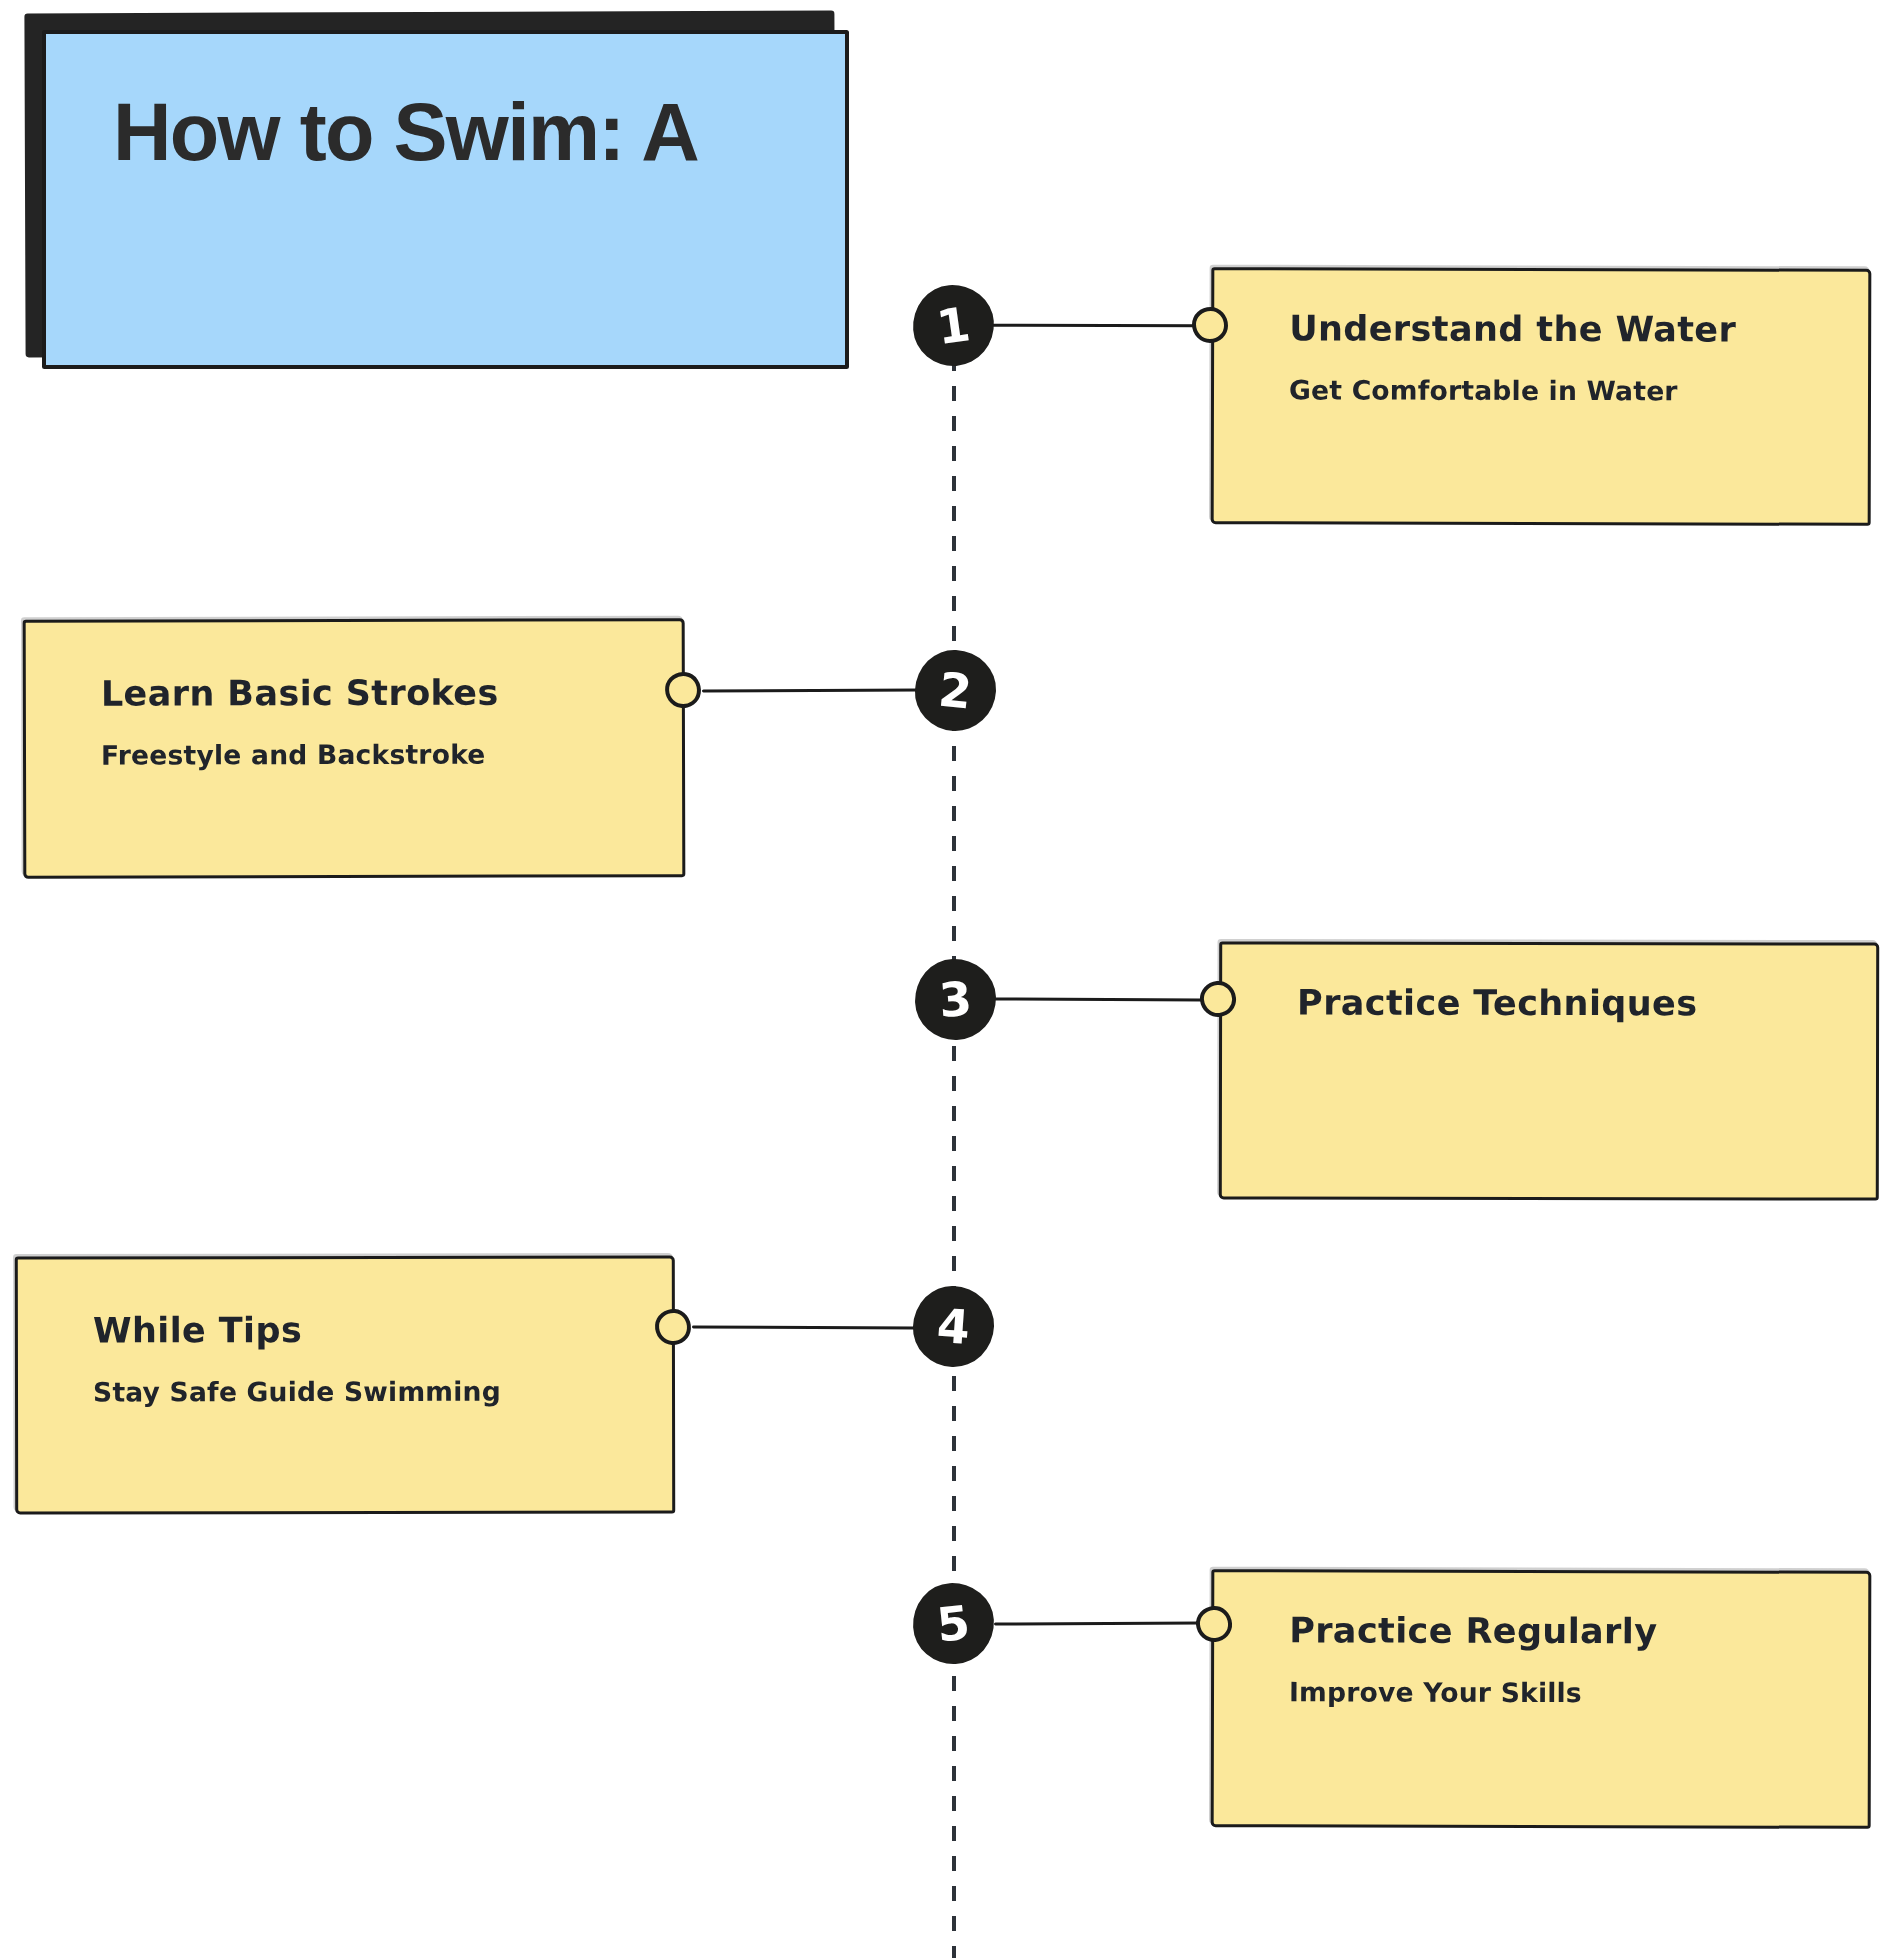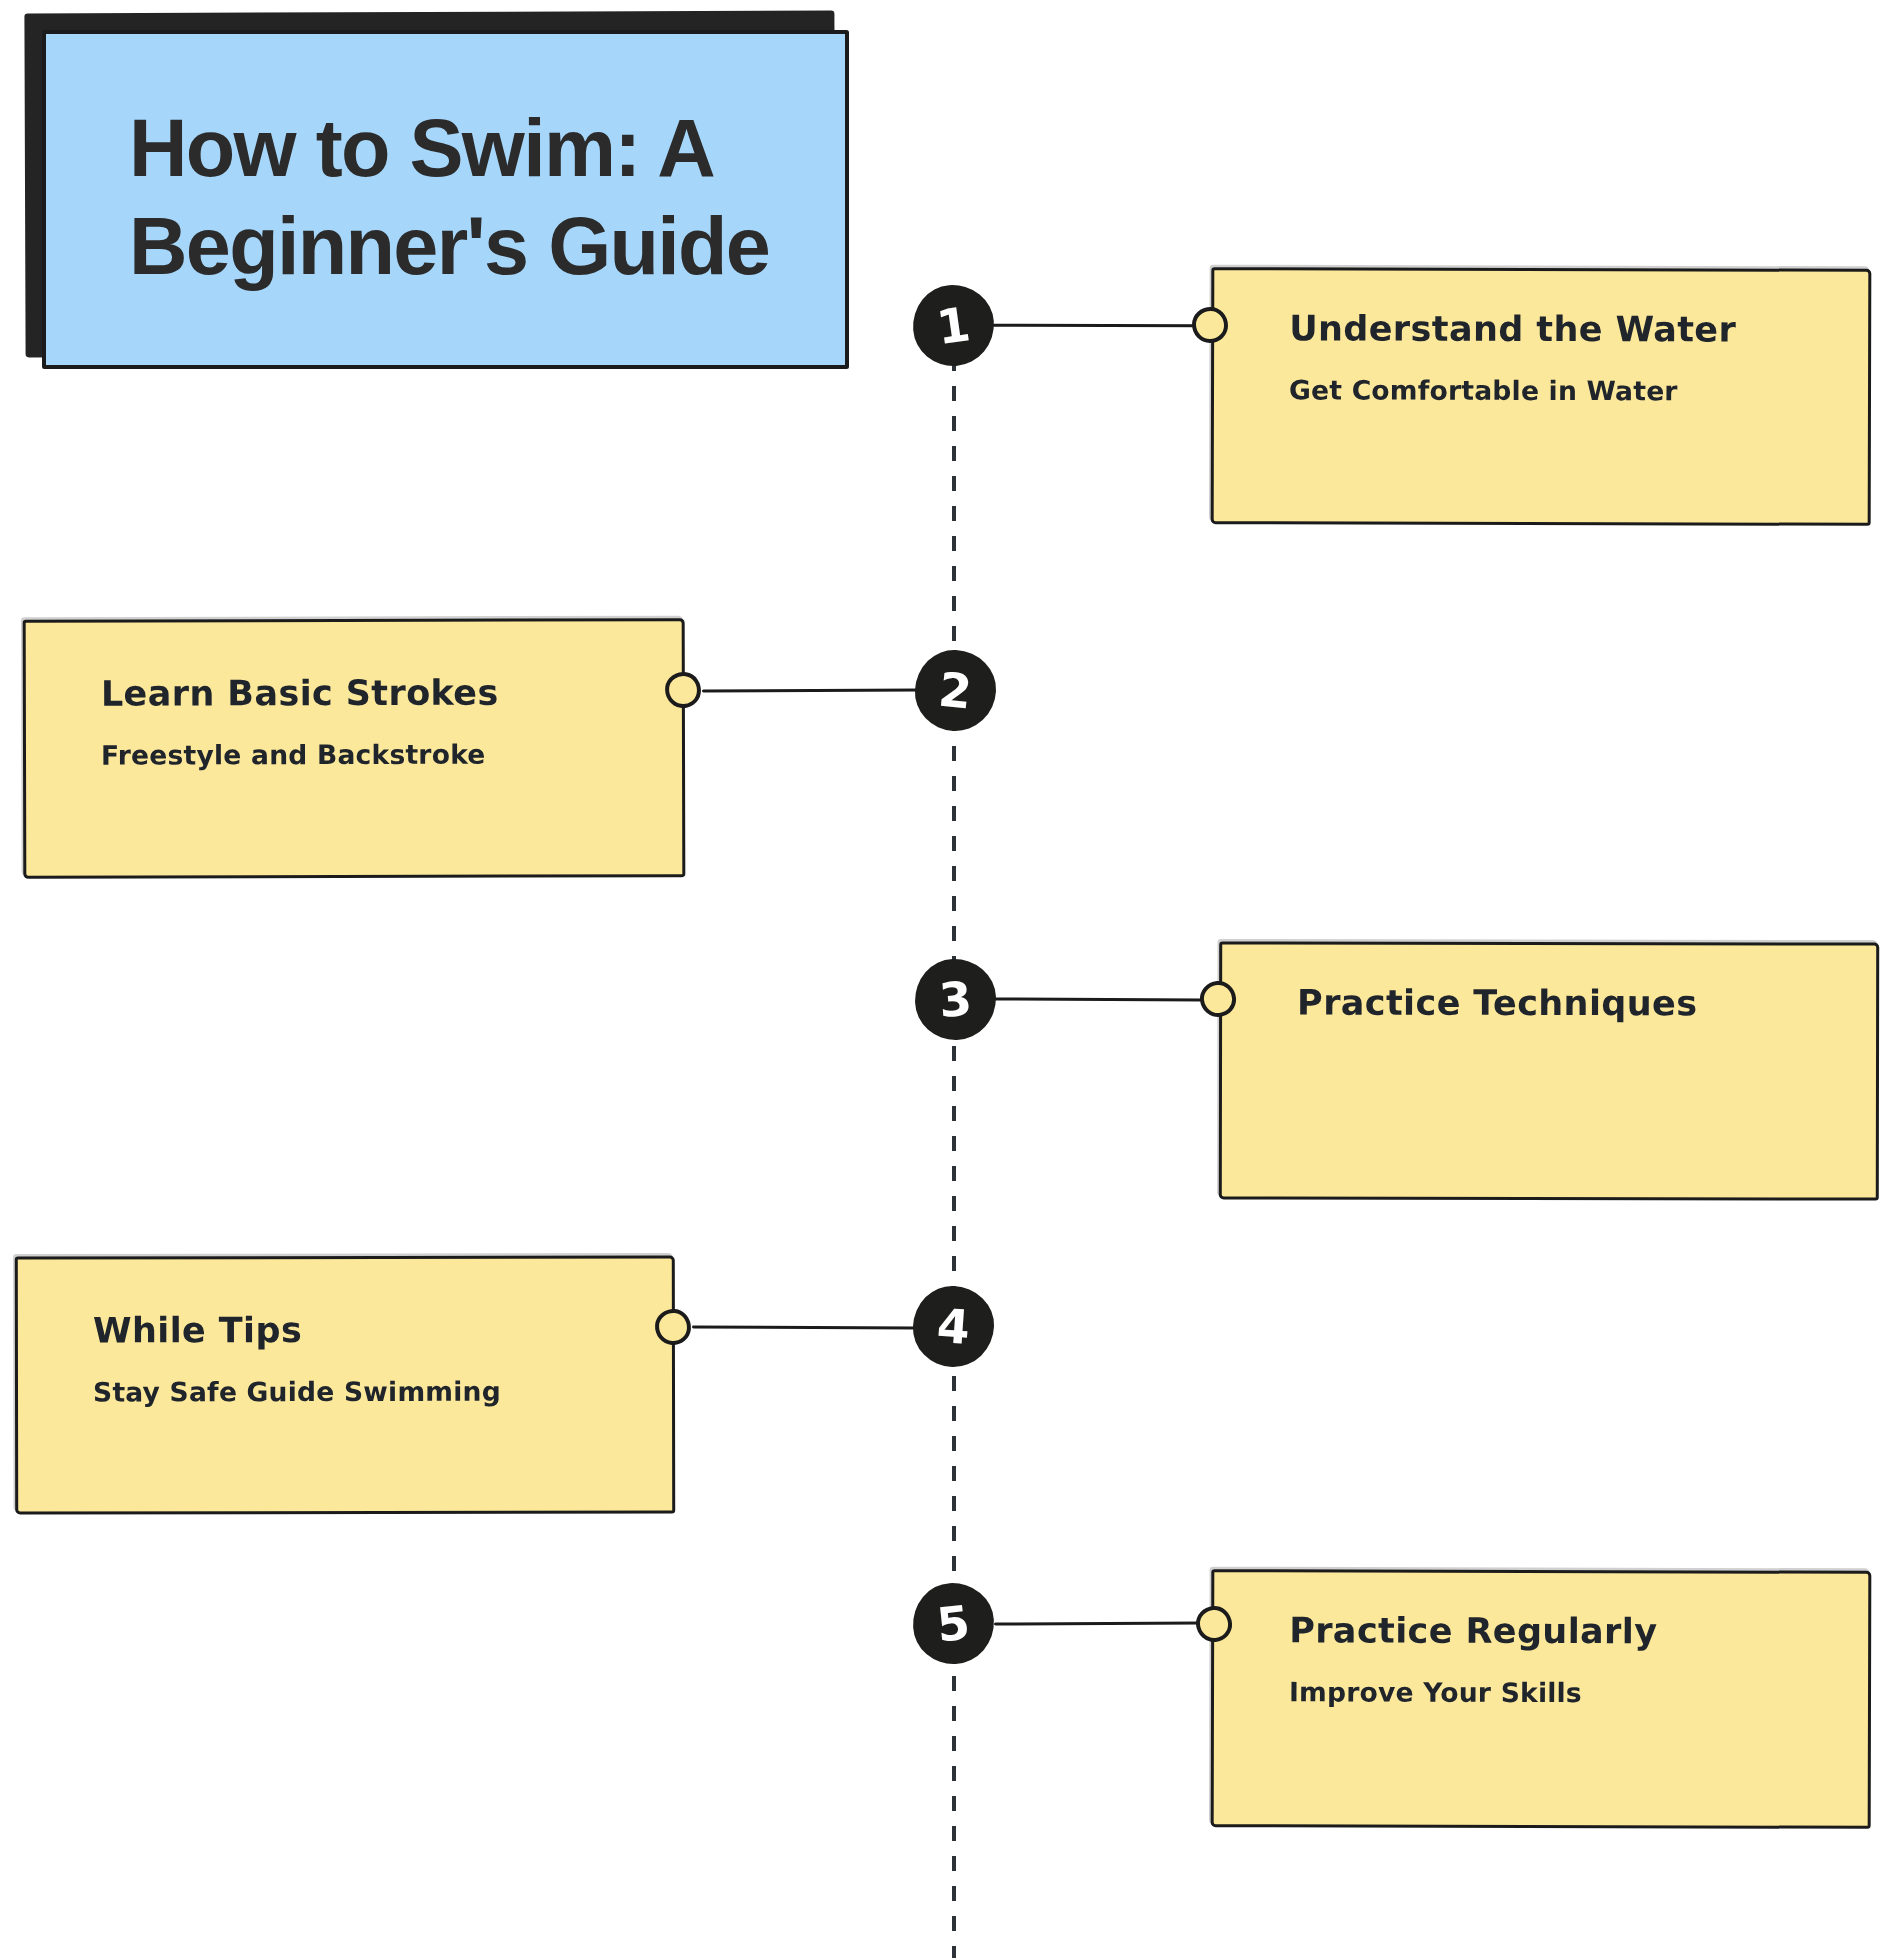--- a/index.html
+++ b/index.html
@@ -28,21 +28,21 @@
   .title-card {
     position: absolute;
     left: 42px; top: 30px;
     width: 807px; height: 339px;
     box-sizing: border-box;
     background: var(--title_fill, #A6D7FB);
     border: 4.2px solid var(--card_border, #1b1b1b);
     border-radius: 2.5px;
   }
   .title-card h1 {
-    margin: 17px;
+    margin: 1px;
     position: absolute;
     left: 66px; top: 48px;
     font-family: "Liberation Sans", sans-serif;
     font-weight: 900;
     font-size: 81px;
     line-height: 98px;
     letter-spacing: -1.7px;
     color: var(--title_text, #2b2b2b);
   }
 
@@ -139,21 +139,21 @@
     color: var(--card_text, #20242b);
   }
 </style>
 </head>
 <body>
 
 <div class="canvas">
 
   <div class="title-shadow"></div>
   <div class="title-card">
-    <h1><span>How to Swim: A</span><br><span>Beginner's Guide</span></h1>
+    <h1><span>How to Swim: A</span><br></h1>
   </div>
 
   <div class="timeline-dash"></div>
 
   <div class="num-circle c1">
       <span>1</span>
     </div>
   <div class="connector l1"></div>
   <div class="dot d1"></div>
   <div class="card card-right card1">

